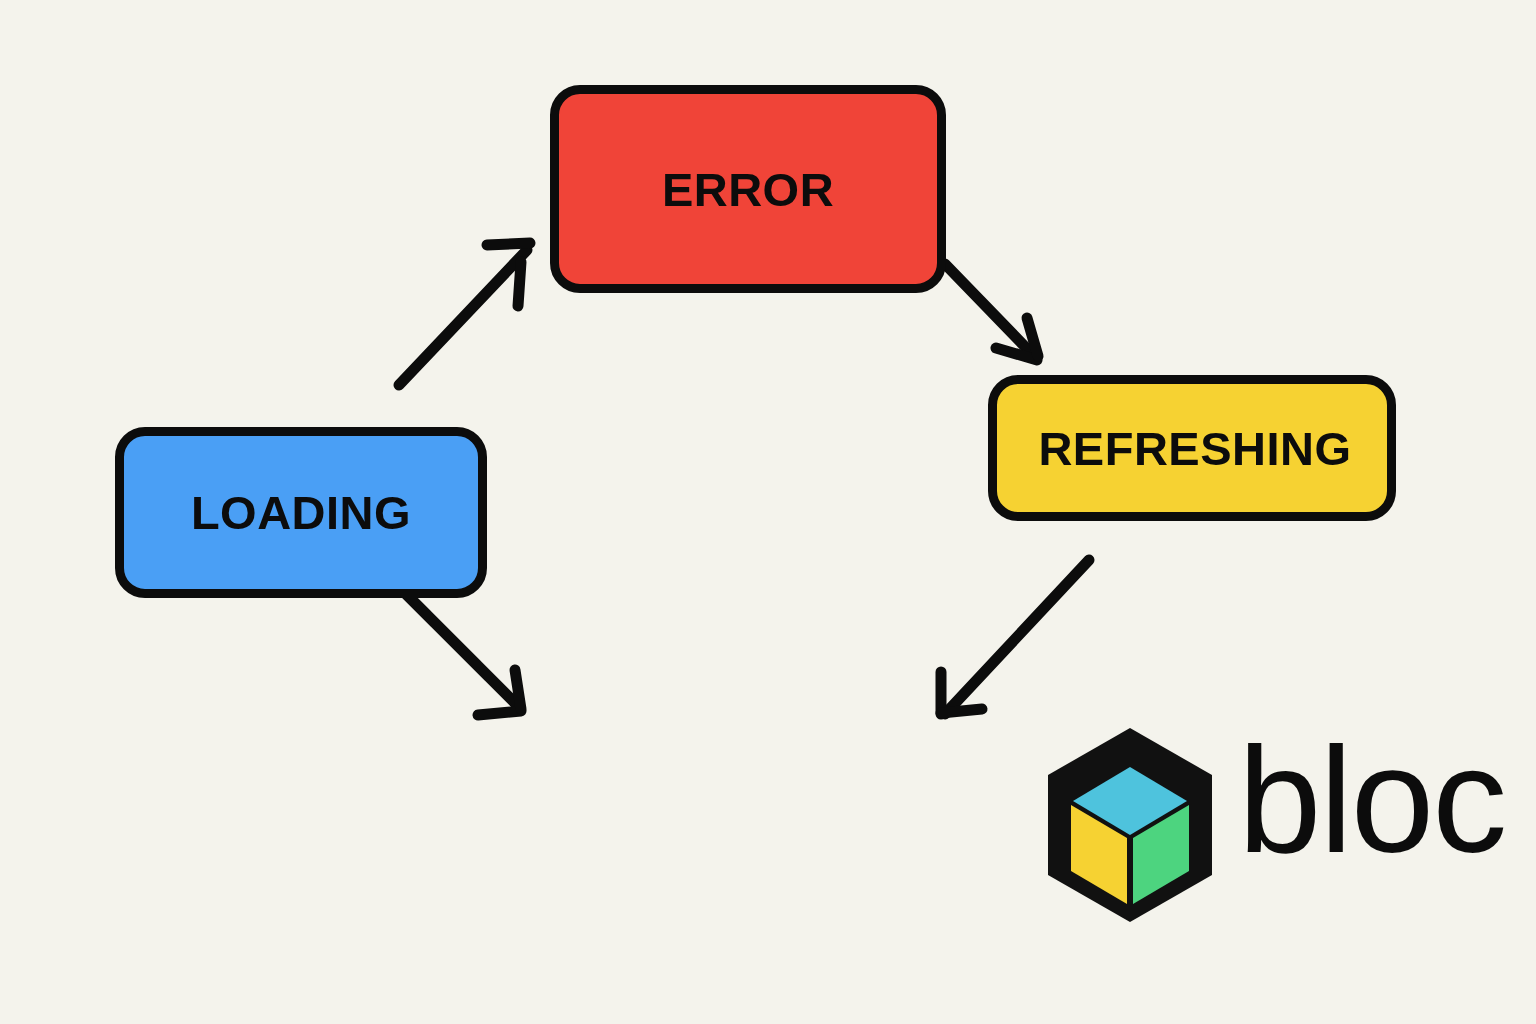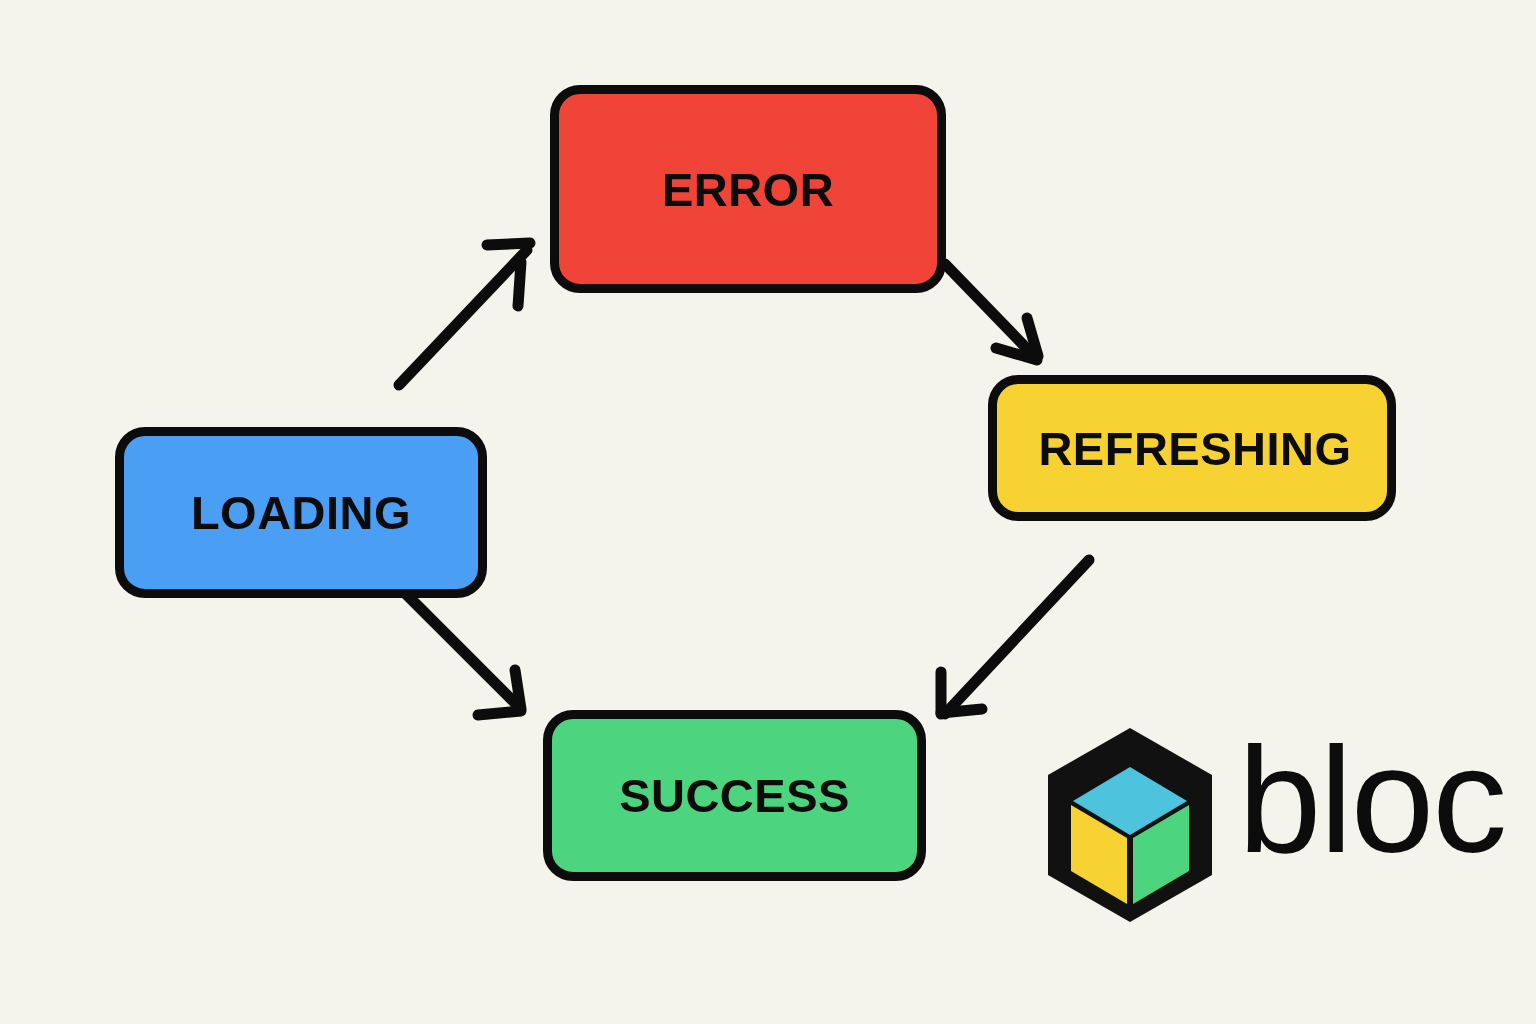--- a/index.html
+++ b/index.html
@@ -114,23 +114,20 @@
   </div>
 
   <div class="state-box" id="box-loading">
     <span class="state-label">LOADING</span>
   </div>
 
   <div class="state-box" id="box-refreshing">
     <span class="state-label">REFRESHING</span>
   </div>
 
-  <div class="state-box" id="box-success">
-    <span class="state-label">SUCCESS</span>
-  </div>
 
   <div id="logo">
     <svg id="logo-mark" viewBox="0 0 180 200">
 
       <polygon points="90,3 172,50 172,150 90,197 8,150 8,50" fill="#111111"></polygon>
 
       <polygon points="90,42 147,76 90,110 33,76" fill="#4ec3dd"></polygon>
 
       <polygon points="31,80 87,113 87,179 31,146" fill="#f6d232"></polygon>
 

